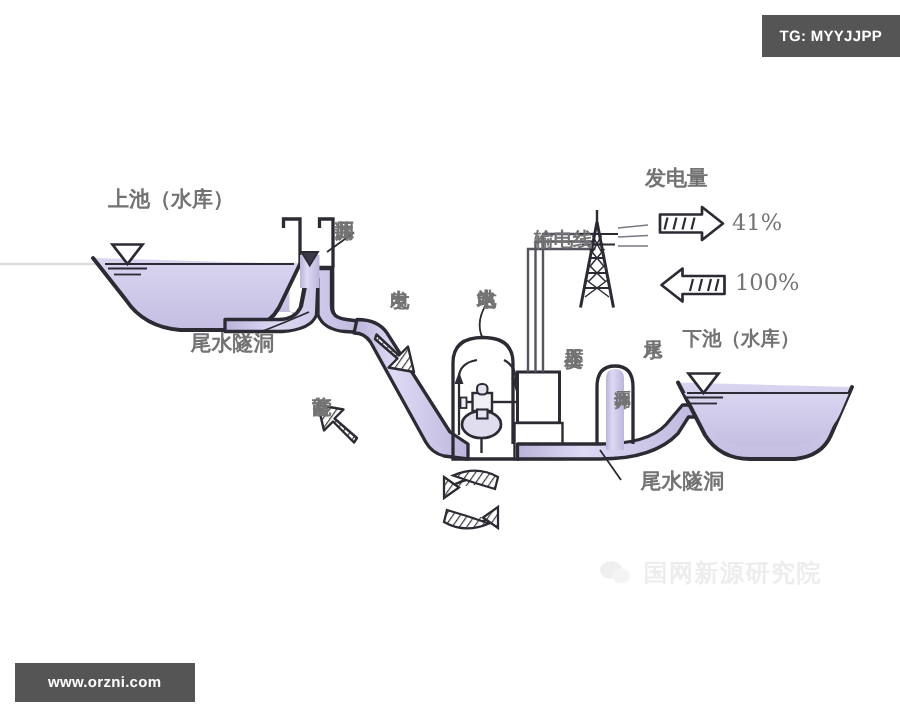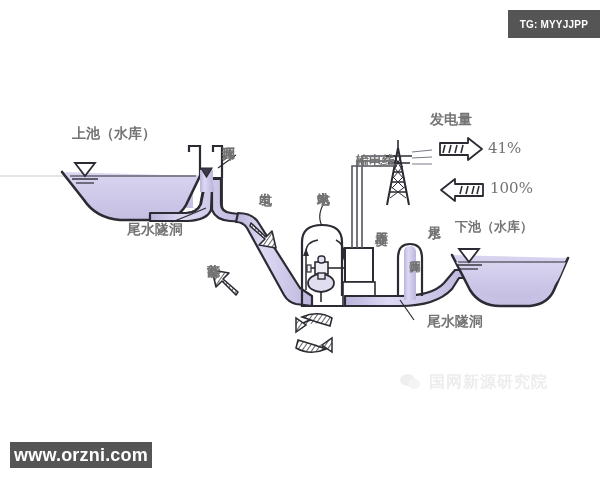--- a/index.html
+++ b/index.html
@@ -11,21 +11,21 @@
   #stage{position:relative;width:600px;height:480px;background:#fff;}
   svg.diagram{position:absolute;left:0;top:0;width:600px;height:480px;}
 
   .badge{
     position:absolute;background:#555555;color:#ffffff;
     font-family:"Liberation Sans","DejaVu Sans",sans-serif;
     font-weight:bold;letter-spacing:.2px;
     display:flex;align-items:center;justify-content:center;
   }
   #badge-top{right:0px;top:10px;height:28px;padding:0 12px;font-size:10px;}
-  #badge-bottom{left:10px;bottom:12px;height:26px;padding:0 4px;font-size:18px;}
+  #badge-bottom{left:10px;bottom:12px;height:26px;padding:0 22px;font-size:10px;}
 
   .wm{
     position:absolute;left:400px;top:372px;
     display:flex;align-items:center;gap:7px;
     color:#ededed;font-size:16px;font-weight:bold;
     font-family:"DejaVu Sans",sans-serif;
     letter-spacing:1px;user-select:none;
   }
   .wm .wm-ico{width:22px;height:18px;position:relative;display:block;}
   .wm .wm-ico::before{

